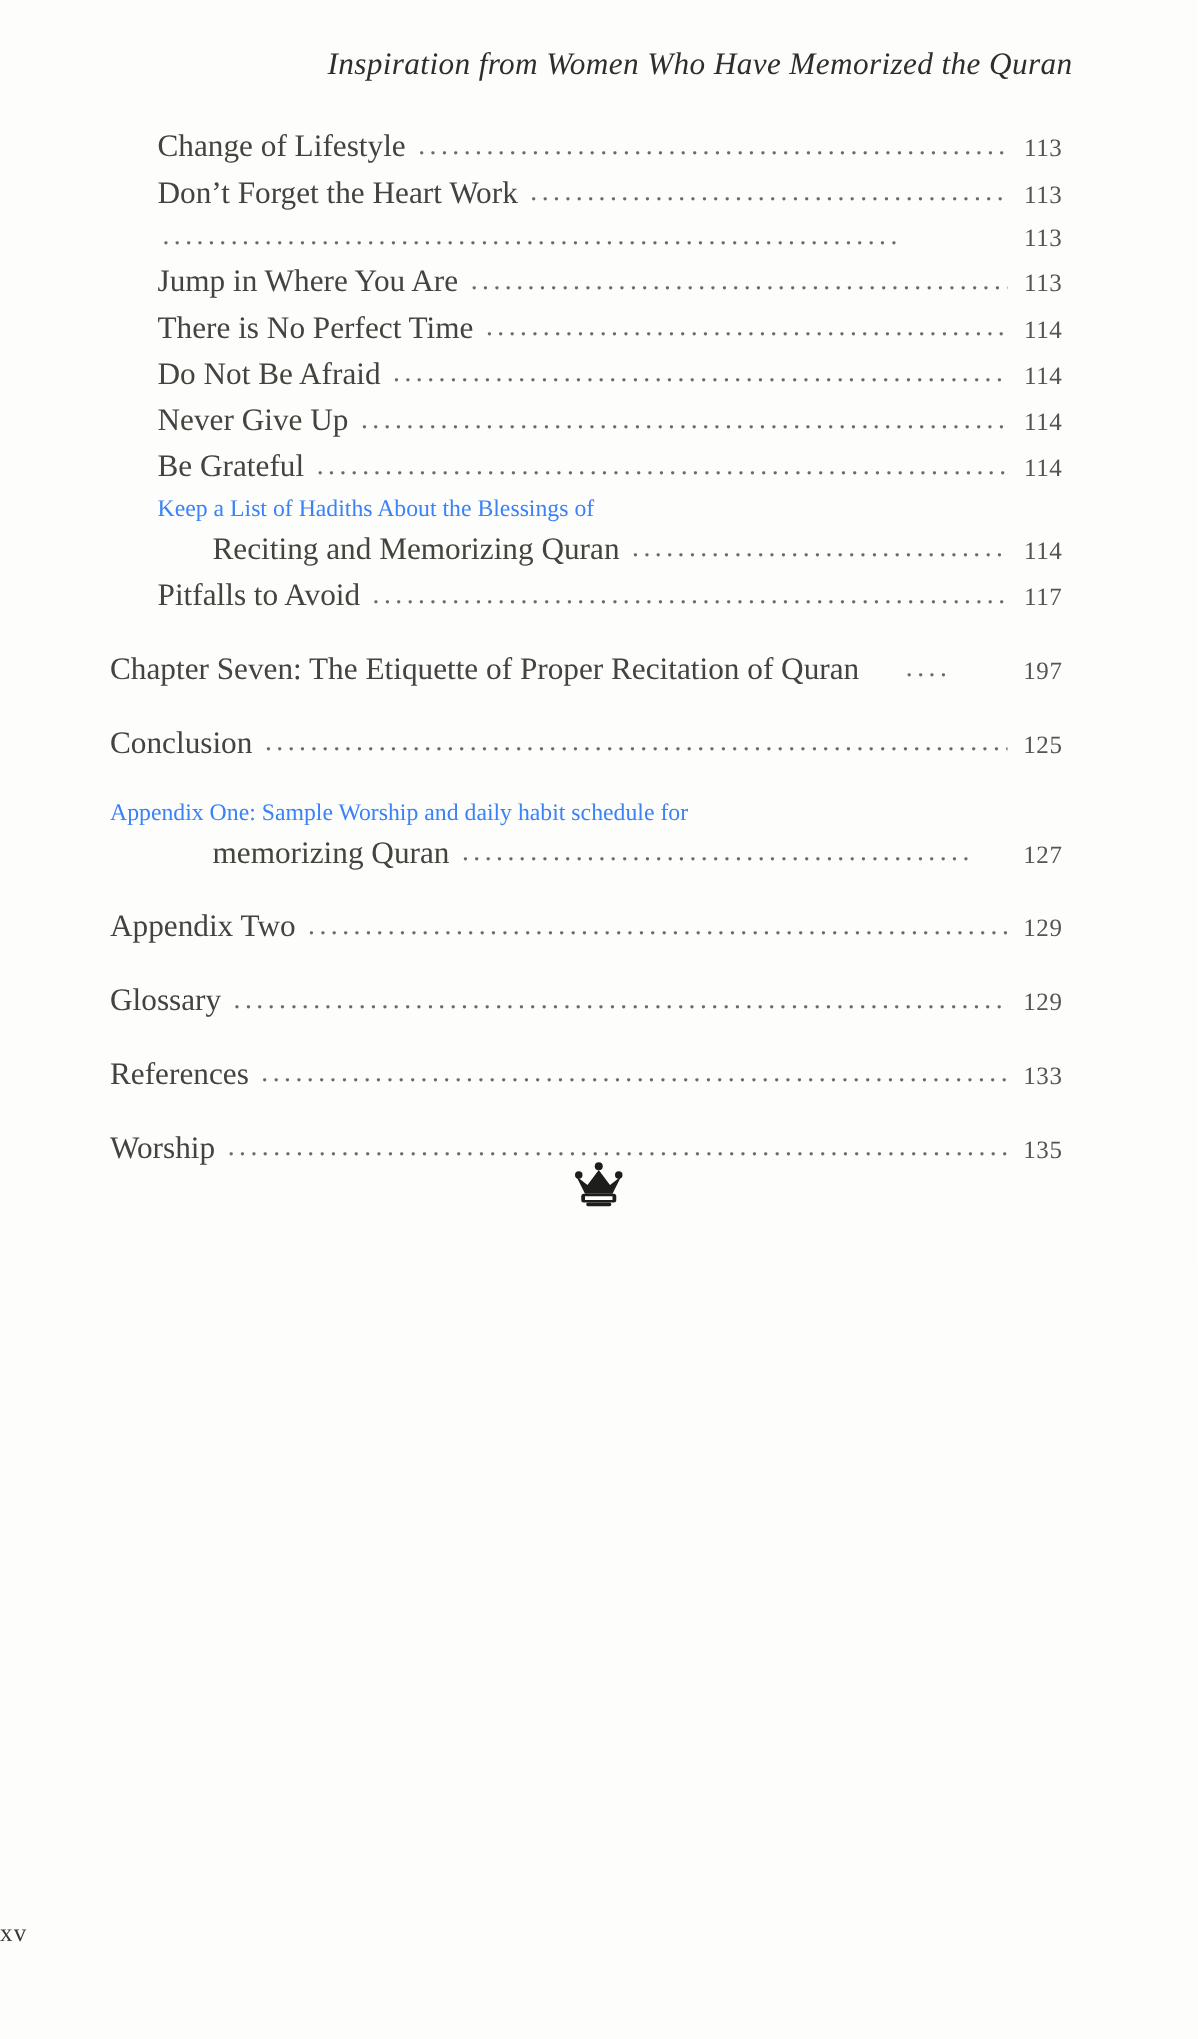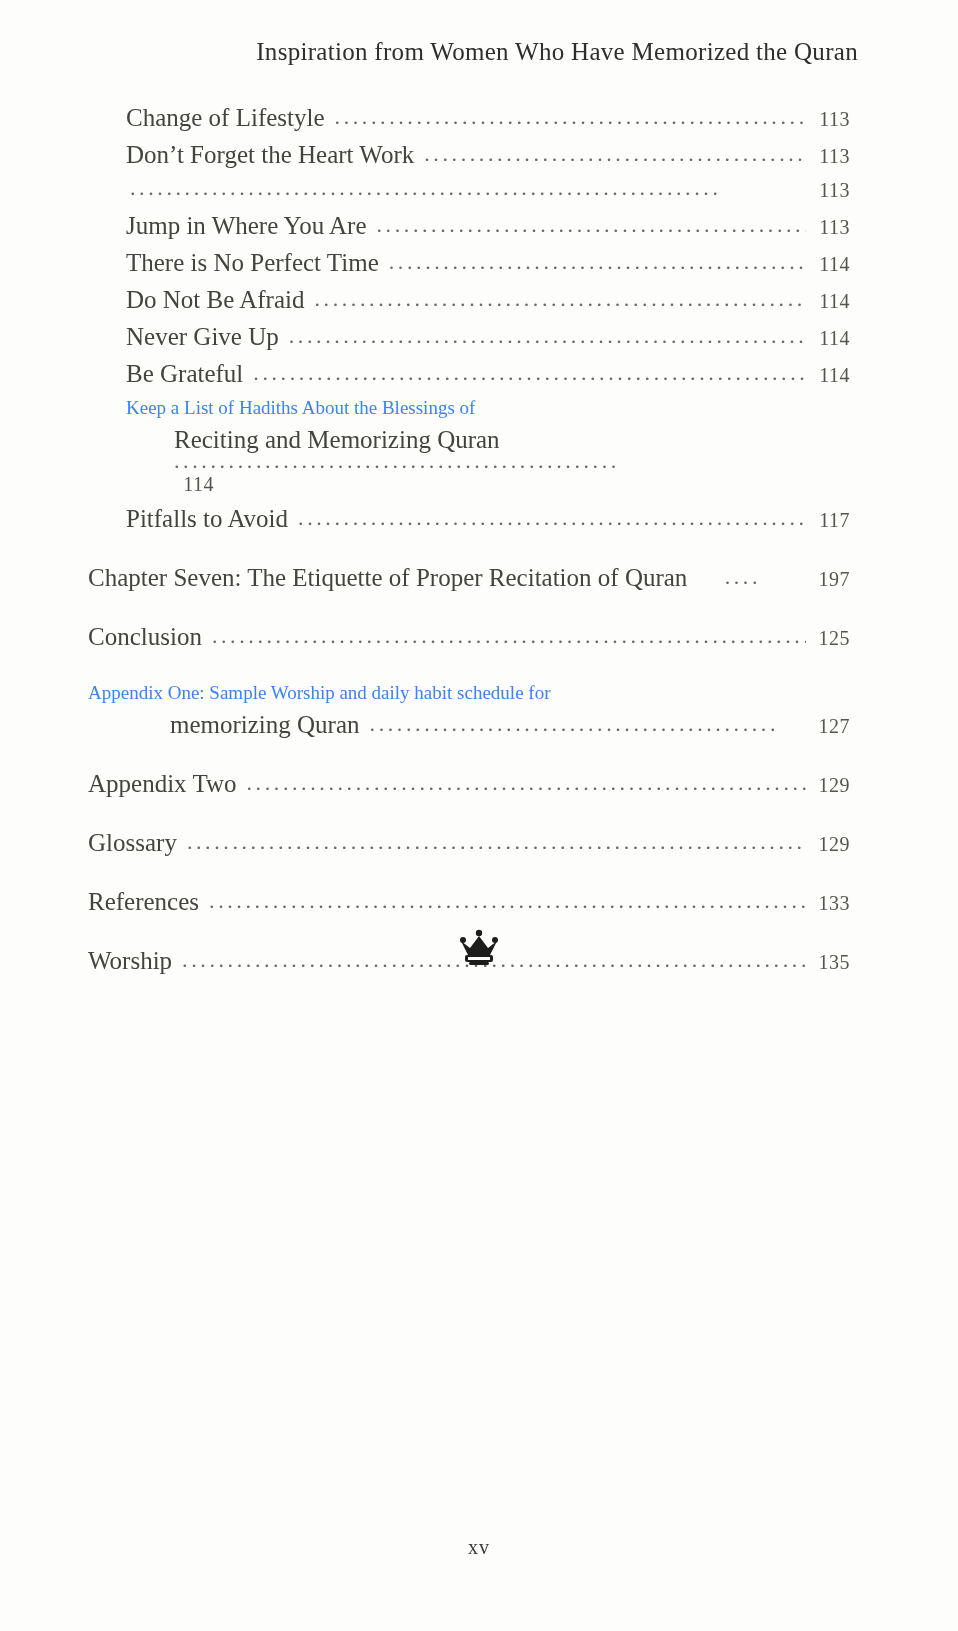--- a/index.html
+++ b/index.html
@@ -20,20 +20,21 @@
     inset: 0;
     background: #fdfdfb;
   }
   .running-head {
     position: absolute;
     top: 38px;
     left: 0;
     right: 0;
     text-align: right;
     padding-right: 100px;
+    font-style: italic;
     font-size: 25px;
     letter-spacing: 0.3px;
     color: #2e2e2c;
     font-family: "Liberation Serif", serif;
   }
   .toc {
     position: absolute;
     top: 105px;
     left: 88px;
     right: 108px;
@@ -96,21 +97,21 @@
     color: #1d1d1b;
     line-height: 1;
   }
   .ornament svg { display: inline-block; }
 
   .folio {
     position: absolute;
     bottom: 72px;
     left: 0;
     right: 0;
-    text-align: center;
+    text-align: left;
     font-size: 20px;
     color: #3a3a38;
     letter-spacing: 1px;
   }
 </style>
 </head>
 <body>
 
 <div class="page">
 
@@ -160,21 +161,21 @@
     </div>
 
     <div class="entry lvl-sub">
       <span class="txt">Be Grateful</span>
       <span class="dots">.................................................................</span>
       <span class="pg">114</span>
     </div>
 
     <div>
       <span class="wrapline">Keep a List of Hadiths About the Blessings of</span>
-      <div class="entry lvl-sub2" style="margin-top:10px;flex-direction:column;">
+      <div class="entry lvl-sub2" style="margin-top:10px;">
         <span class="txt">Reciting and Memorizing Quran</span>
         <span class="dots">.................................................</span>
         <span class="pg">114</span>
       </div>
     </div>
 
     <div class="entry lvl-sub">
       <span class="txt">Pitfalls to Avoid</span>
       <span class="dots">.................................................................</span>
       <span class="pg">117</span>

